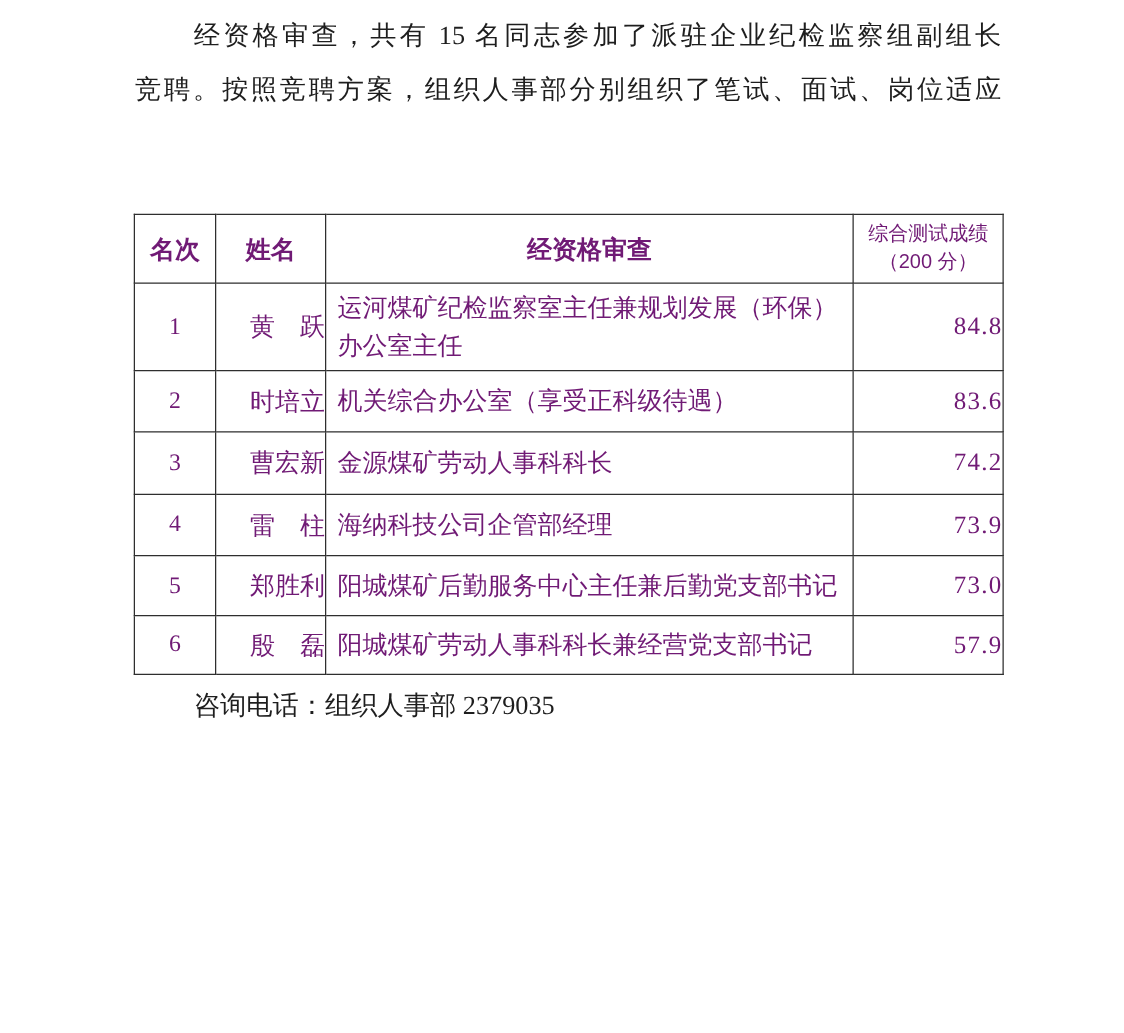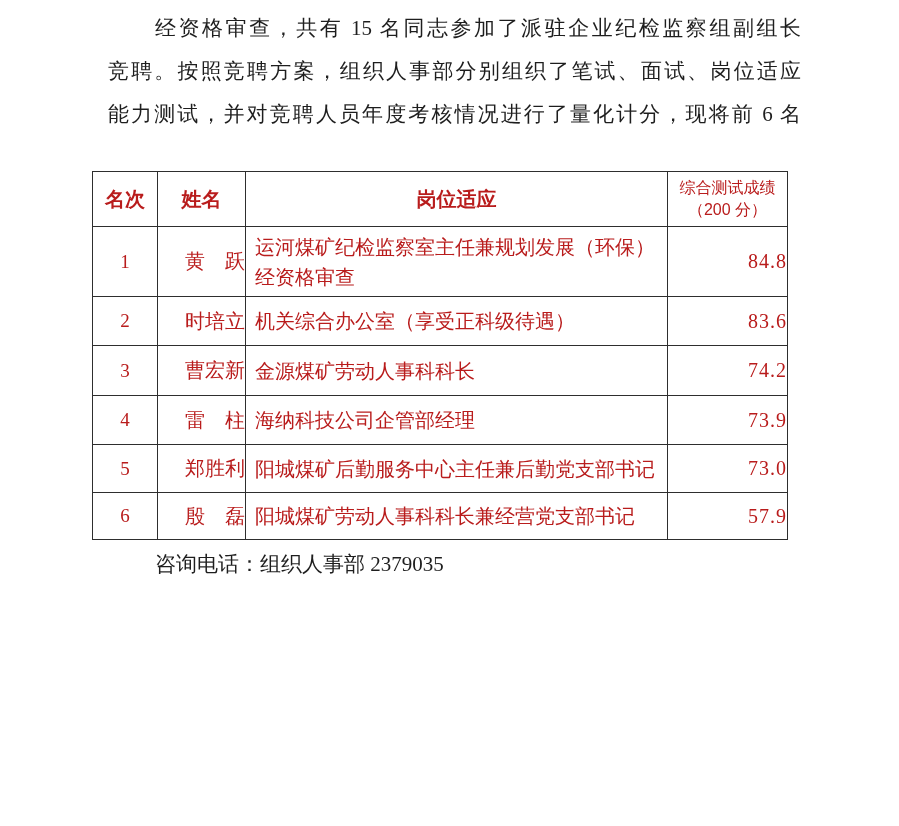--- a/index.html
+++ b/index.html
@@ -23,26 +23,26 @@
     font-size: 21px;
     line-height: 43px;
   }
   .intro .line { height: 43px; overflow: hidden; }
   .intro .line.fill { text-align: justify; text-align-last: justify; }
   .intro .line.indent { text-indent: 47px; }
 
   
   table.score-table {
     position: absolute;
-    left: 92px; top: 171px;
+    left: 107px; top: 171px;
     width: 695px;
     border-collapse: collapse;
     table-layout: fixed;
     font-size: 20px;
-    color: #b91c1c;
+    color: #701a75;
   }
   table.score-table th, table.score-table td {
     border: 1.5px solid #2e2e2e;
     vertical-align: middle;
   }
   col.c-rank { width: 65px; }
   col.c-name { width: 88px; }
   col.c-pos  { width: 422px; }
   col.c-score{ width: 120px; }
 
@@ -96,44 +96,43 @@
   }
 </style>
 </head>
 <body>
 
 <div class="page">
 
   <div class="intro">
     <div class="line indent fill">经资格审查，共有 15 名同志参加了派驻企业纪检监察组副组长</div>
     <div class="line fill">竞聘。按照竞聘方案，组织人事部分别组织了笔试、面试、岗位适应</div>
-    <div class="line fill">能力测试，并对竞聘人员年度考核情况进行了量化计分，现将前 6 名</div>
   </div>
 
   <table class="score-table">
     <colgroup>
       <col class="c-rank">
         <col class="c-name">
         <col class="c-pos">
         <col class="c-score">
     </colgroup>
     <thead>
       <tr class="hdr">
         <th class="h">名次</th>
         <th class="h">姓名</th>
-        <th class="h">岗位适应</th>
+        <th class="h">经资格审查</th>
         <th class="h-score">综合测试成绩
 （200 分）</th>
       </tr>
     </thead>
     <tbody>
       <tr class="r0">
         <td class="rank">1</td>
         <td class="name">黄　跃</td>
-        <td class="pos">运河煤矿纪检监察室主任兼规划发展（环保）经资格审查</td>
+        <td class="pos">运河煤矿纪检监察室主任兼规划发展（环保）办公室主任</td>
         <td class="score">84.8</td>
       </tr>
       <tr class="r1">
         <td class="rank">2</td>
         <td class="name">时培立</td>
         <td class="pos">机关综合办公室（享受正科级待遇）</td>
         <td class="score">83.6</td>
       </tr>
       <tr class="r2">
         <td class="rank">3</td>

